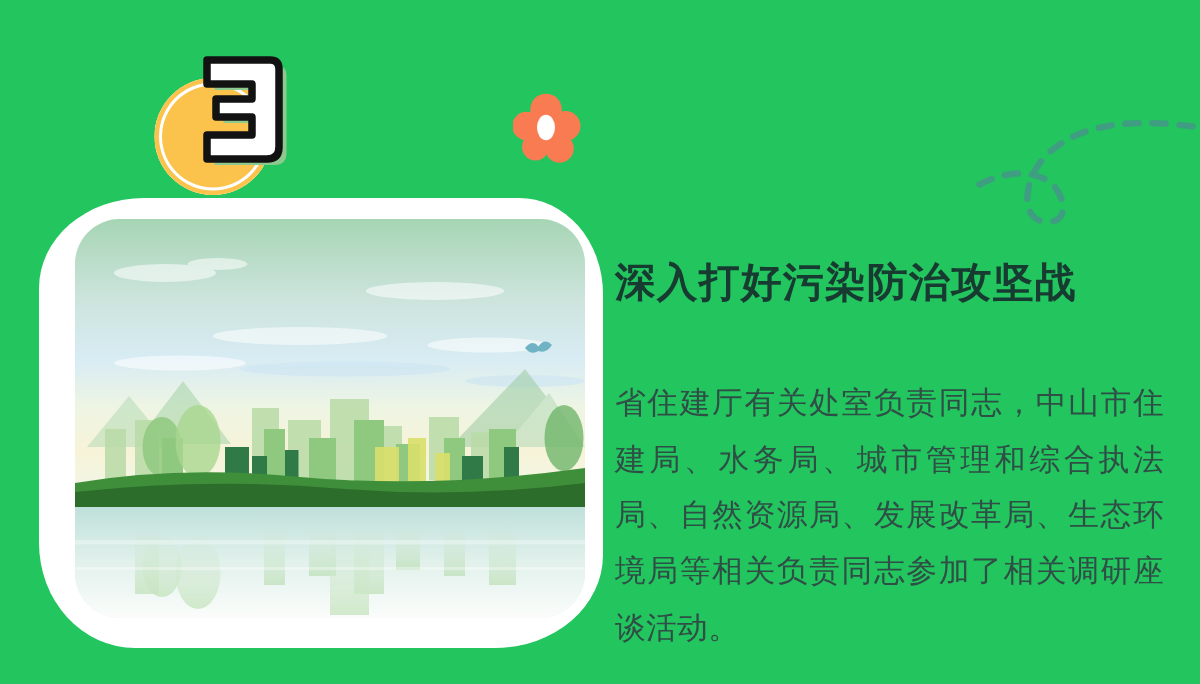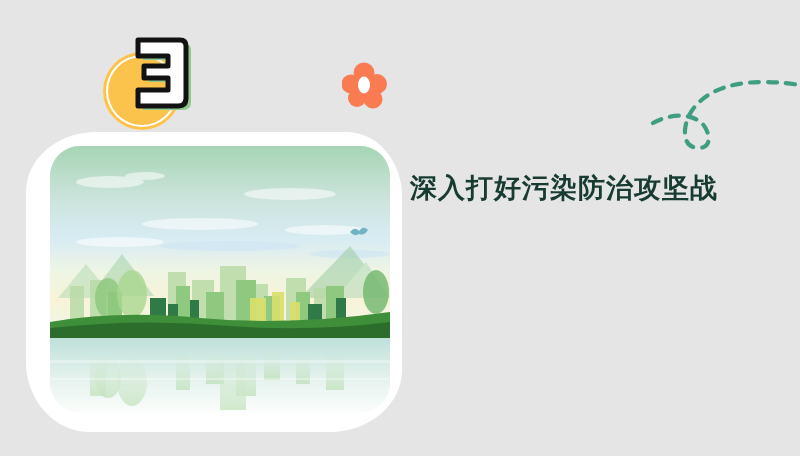--- a/index.html
+++ b/index.html
@@ -7,21 +7,21 @@
     padding: 0;
     background: #ffffff;
   }
   body {
     font-family: "Liberation Sans", "DejaVu Sans", sans-serif;
   }
   .slide {
     position: relative;
     width: 800px;
     height: 456px;
-    background: #e5e5e5;
+    background: #22c55e;
     overflow: hidden;
   }
 
   
   .logo-cluster {
     position: absolute;
     left: 100px;
     top: 48px;
     width: 110px;
     height: 92px;
@@ -260,15 +260,16 @@
         <g opacity="0.35" fill="#ffffff">
           <rect x="0" y="214" width="340" height="3"></rect>
           <rect x="0" y="232" width="340" height="2"></rect>
         </g>
       </svg>
     </div>
   </div>
 
   <div class="text-col">
     <h1 class="headline">深入打好污染防治攻坚战</h1>
+    <p class="body-copy">省住建厅有关处室负责同志，中山市住建局、水务局、城市管理和综合执法局、自然资源局、发展改革局、生态环境局等相关负责同志参加了相关调研座谈活动。</p>
   </div>
 
 </div>
 
 </body></html>

